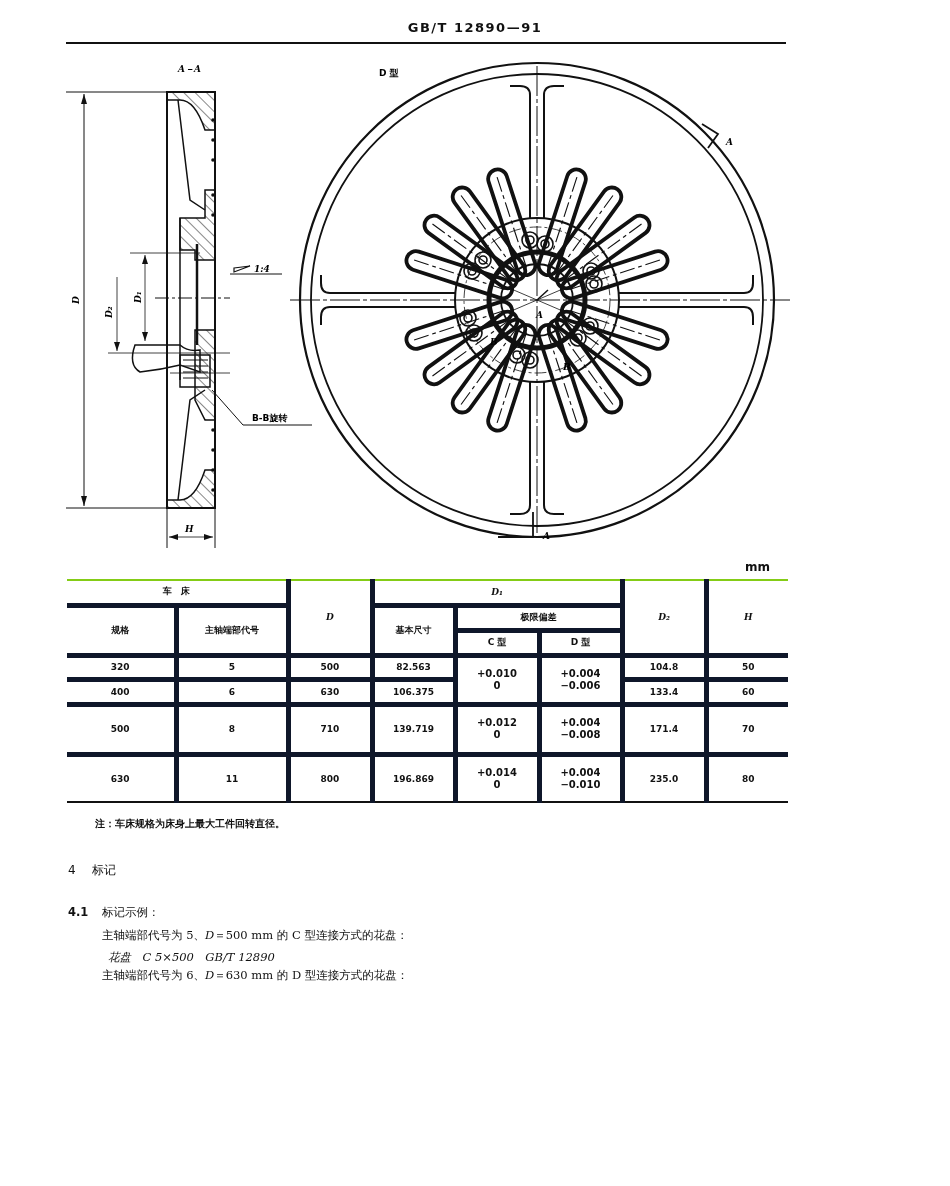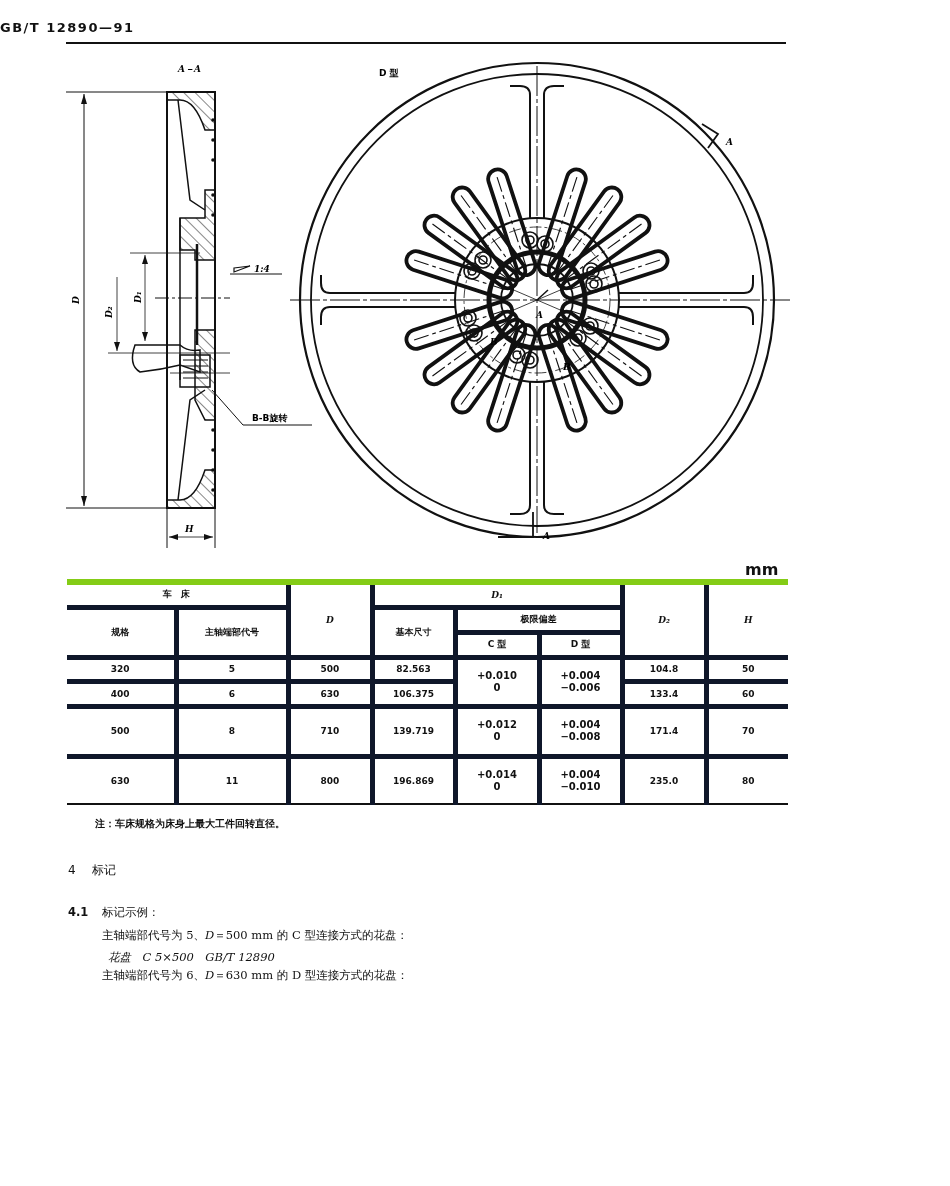--- a/index.html
+++ b/index.html
@@ -1,27 +1,27 @@
 <!DOCTYPE html>
 <html><head>
 <meta charset="utf-8">
 <style>
   * { margin:0; padding:0; box-sizing:border-box; }
   html, body { width:950px; height:1186px; background:#fff; overflow:hidden; }
   body { position:relative; font-family:"DejaVu Serif", serif; color:#111; }
   .abs { position:absolute; }
-  .hdr-title { left:0; width:950px; top:20px; font-family:"DejaVu Sans", sans-serif; font-weight:bold; font-size:13px; letter-spacing:1.5px; }
+  .hdr-title { left:0; width:950px; top:20px; text-align:center; font-family:"DejaVu Sans", sans-serif; font-weight:bold; font-size:13px; letter-spacing:1.5px; }
   .hdr-rule { left:66px; top:42px; width:720px; height:2px; background:#111; }
   svg.drawing { position:absolute; left:0; top:50px; }
   .lbl { font-family:"DejaVu Serif", serif; font-style:italic; font-weight:bold; font-size:9px; }
   .lbl-cn { font-family:"DejaVu Sans", sans-serif; font-weight:bold; font-size:9px; }
-  .unit { left:745px; top:560px; font-family:"DejaVu Sans", sans-serif; font-weight:bold; font-size:16px; }
+  .unit { left:745px; top:560px; font-family:"DejaVu Sans", sans-serif; font-weight:bold; font-size:12px; }
   table.spec { position:absolute; left:67px; top:579px; width:721px; border-collapse:collapse; font-family:"DejaVu Sans", sans-serif; font-size:9px; font-weight:bold; }
   table.spec td { border:5px solid #0f172a; text-align:center; vertical-align:middle; padding:0; }
-  table.spec tr:first-child td { border-top:6px solid #84cc16; }
+  table.spec tr:first-child td { border-top:2px solid #84cc16; }
   table.spec tr:last-child td { border-bottom:2px solid #111; }
   table.spec td:first-child { border-left:none; }
   table.spec td:last-child { border-right:none; }
   .tol { display:inline-block; text-align:center; line-height:12px; font-size:10px; }
   .ital { font-family:"DejaVu Serif", serif; font-style:italic; }
   .note { left:95px; top:817px; font-family:"DejaVu Sans", sans-serif; font-weight:bold; font-size:10px; }
   .sec { left:68px; top:862px; font-family:"DejaVu Sans", sans-serif; font-weight:normal; font-size:12px; }
   .sec span.num { display:inline-block; width:24px; }
   .para { font-family:"DejaVu Serif", serif; font-size:11.5px; }
 </style>

